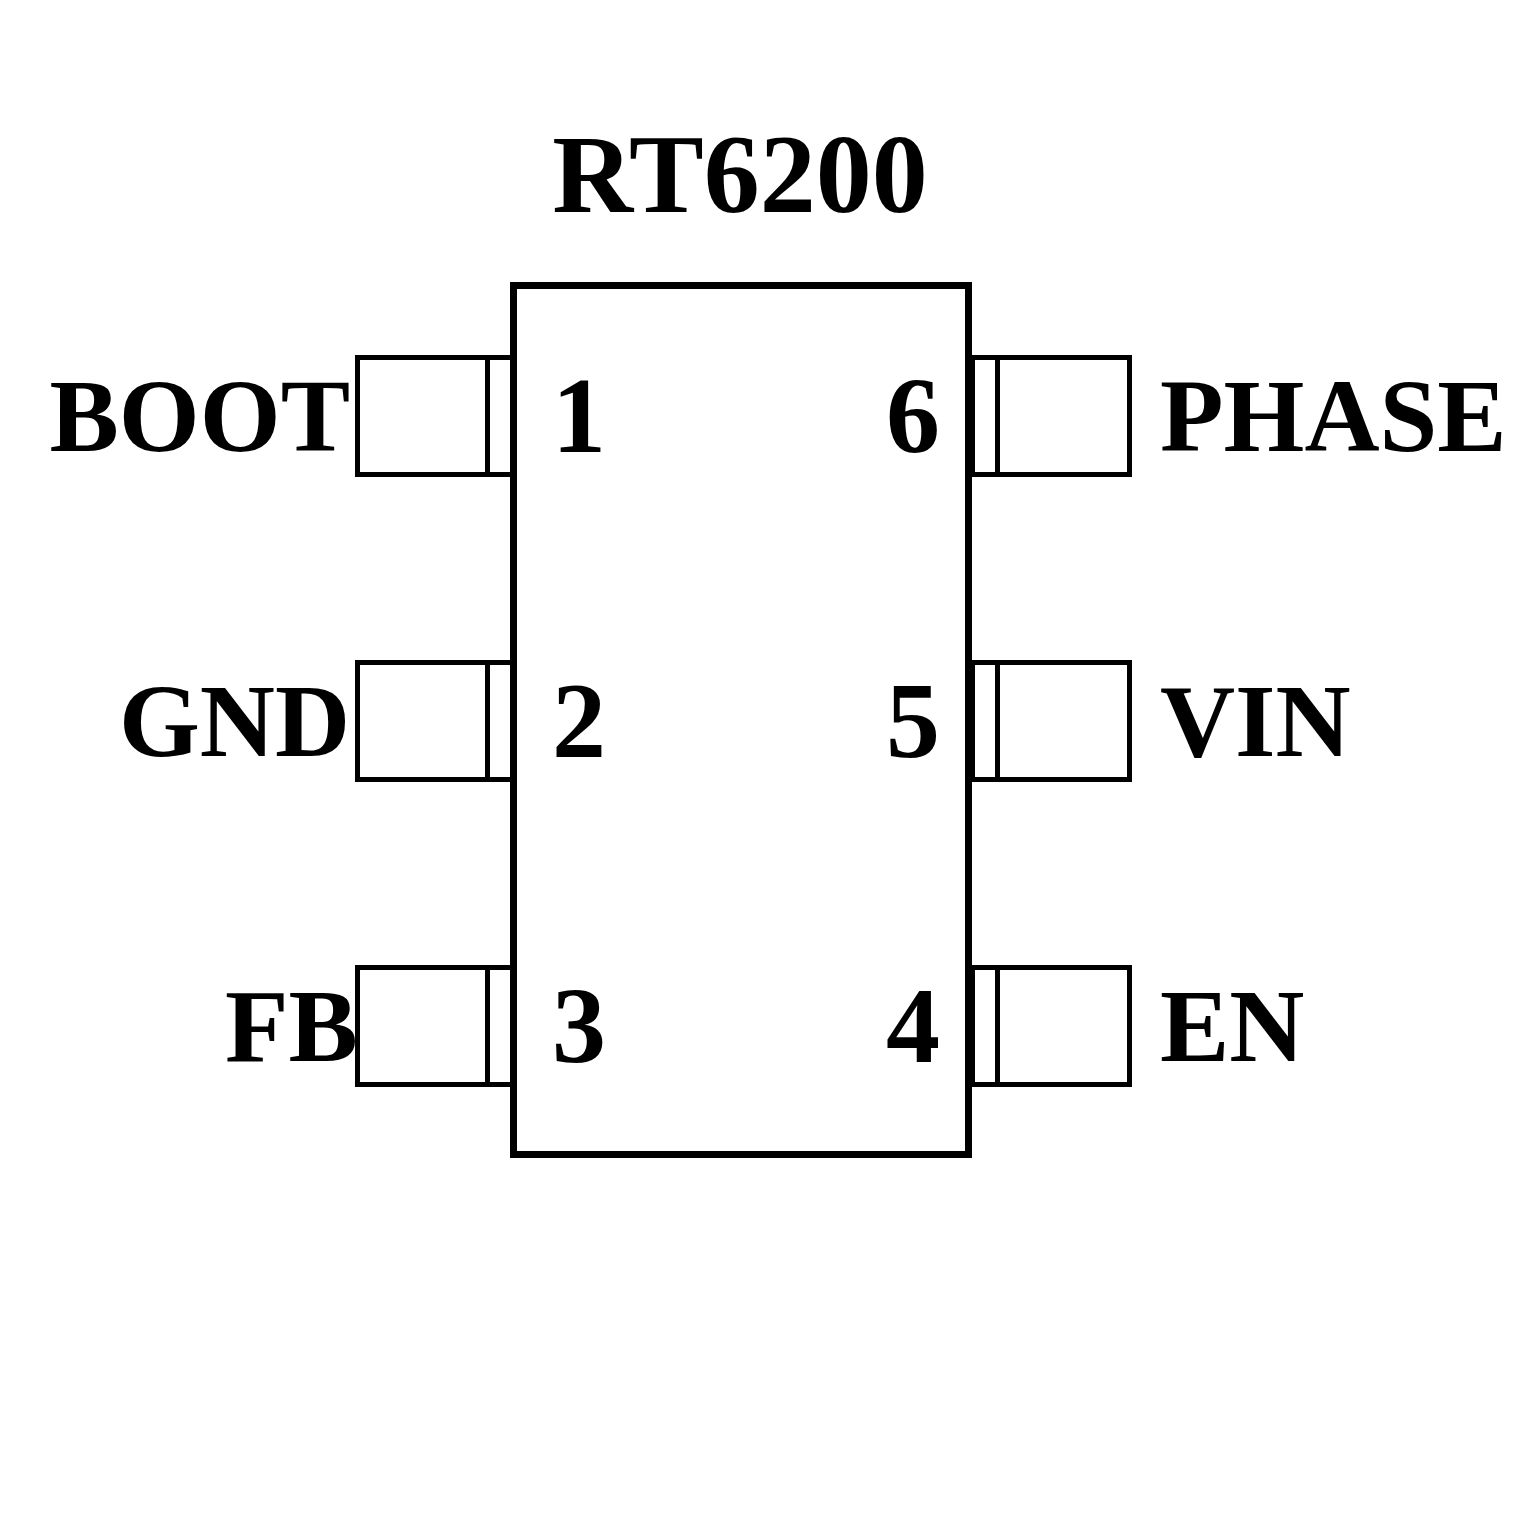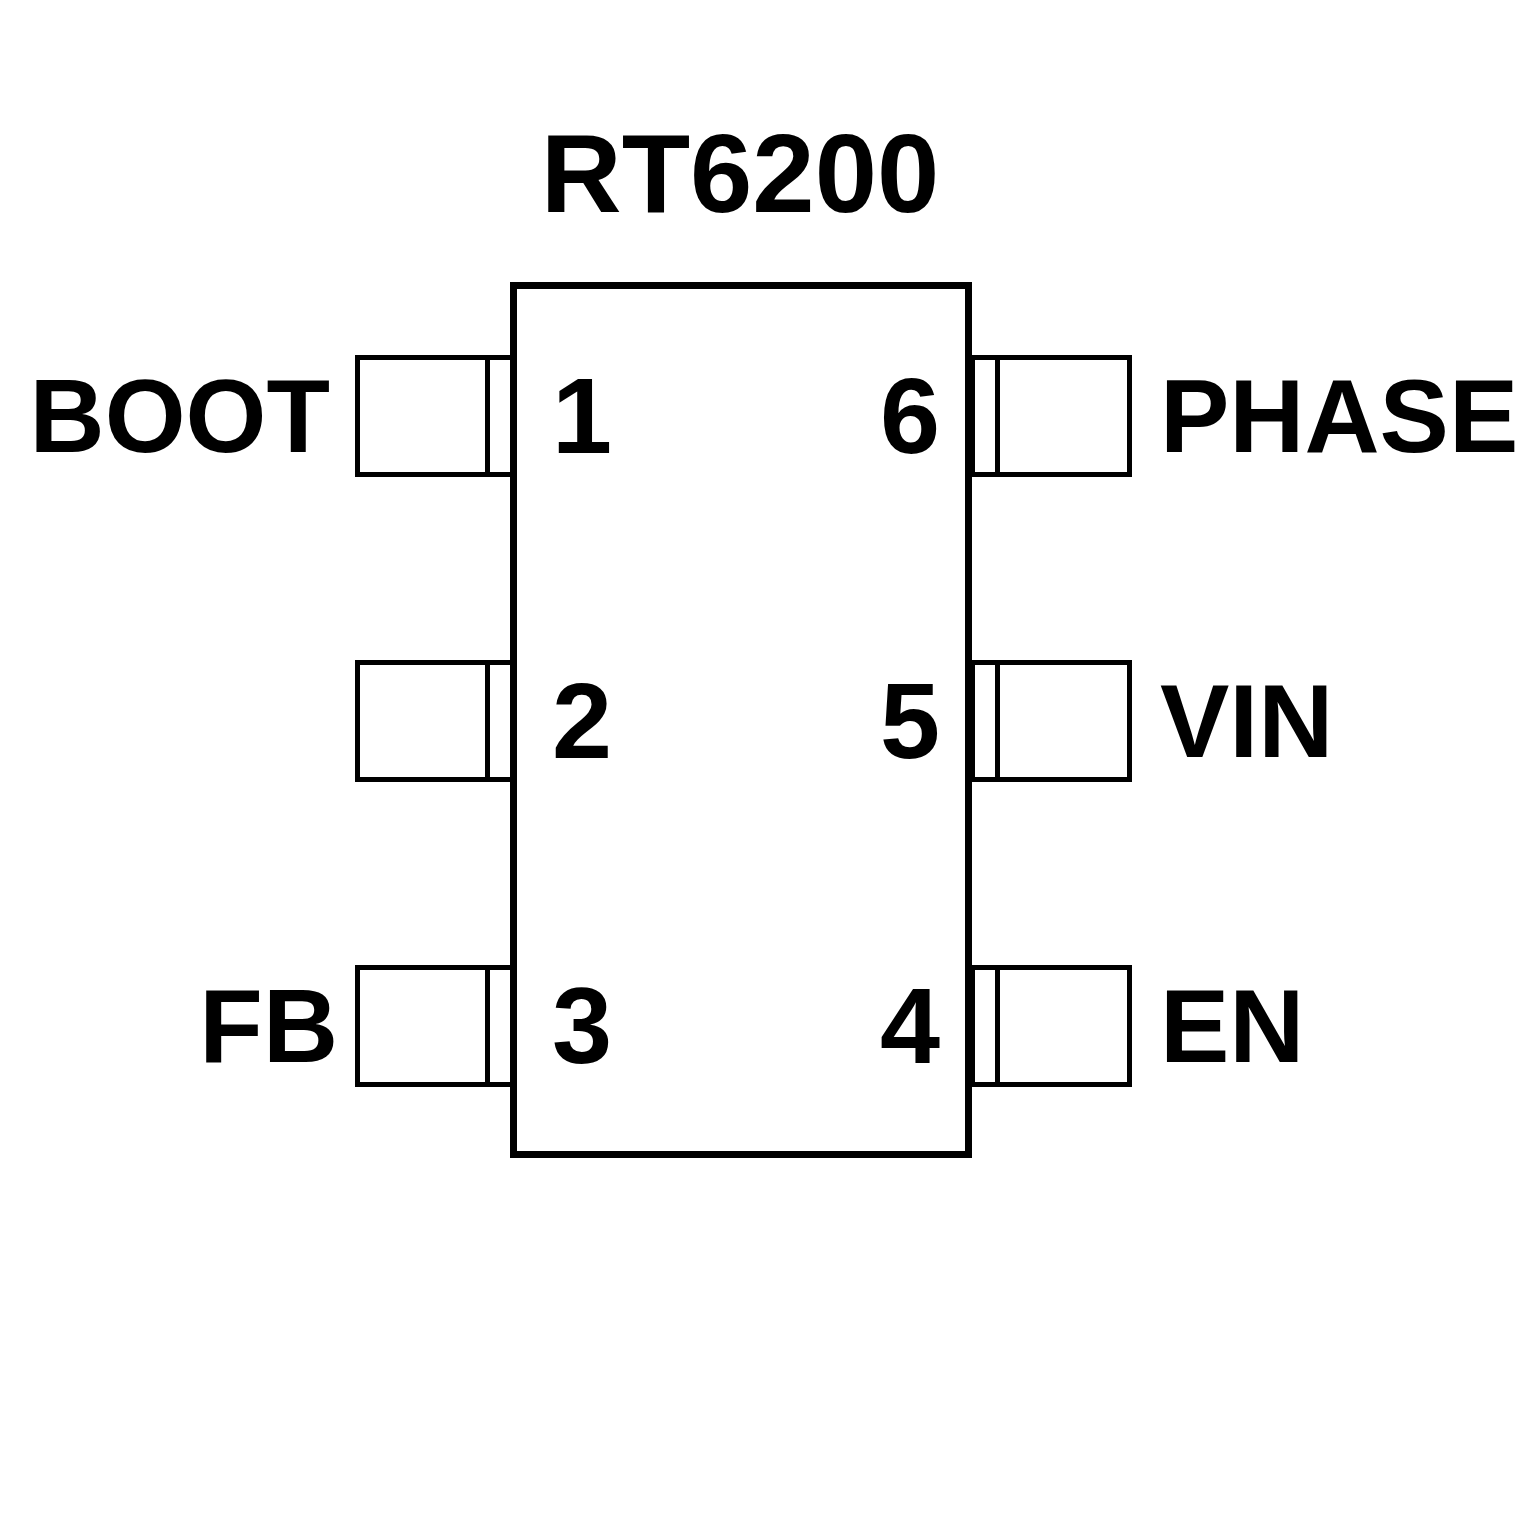--- a/index.html
+++ b/index.html
@@ -6,21 +6,21 @@
     margin: 0;
     padding: 0;
     background: #ffffff;
   }
   #stage {
     position: relative;
     width: 1535px;
     height: 1535px;
     background: #ffffff;
     overflow: hidden;
-    font-family: Liberation Sans, sans-serif;
+    font-family: Liberation Serif, serif;
     color: #000000;
   }
 
   
   .chip-title {
     position: absolute;
     left: 0;
     top: 118px;
     width: 1480px;
     text-align: center;
@@ -89,20 +89,21 @@
     line-height: 122px;
     height: 122px;
     white-space: nowrap;
     color: #000000;
     z-index: 4;
   }
   .pin-label.left {
     left: 0px;
     width: 330px;
     text-align: right;
+    padding-left: 20px;
   }
   .pin-label.right {
     left: 1160px;
     width: 420px;
     text-align: left;
   }
 </style>
 </head>
 <body>
 
@@ -121,20 +122,21 @@
   <div class="pin right" style="top:355px;">
     <div class="pin-divider"></div>
   </div>
   <div class="pin-number right" style="top:355px;">6</div>
   <div class="pin-label right" style="top:355px;">PHASE</div>
 
   <div class="pin left" style="top:660px;">
     <div class="pin-divider"></div>
   </div>
   <div class="pin-number left" style="top:660px;">2</div>
+  <div class="pin-label left" style="top:660px;">GND</div>
 
   <div class="pin right" style="top:660px;">
     <div class="pin-divider"></div>
   </div>
   <div class="pin-number right" style="top:660px;">5</div>
   <div class="pin-label right" style="top:660px;">VIN</div>
 
   <div class="pin left" style="top:965px;">
     <div class="pin-divider"></div>
   </div>

